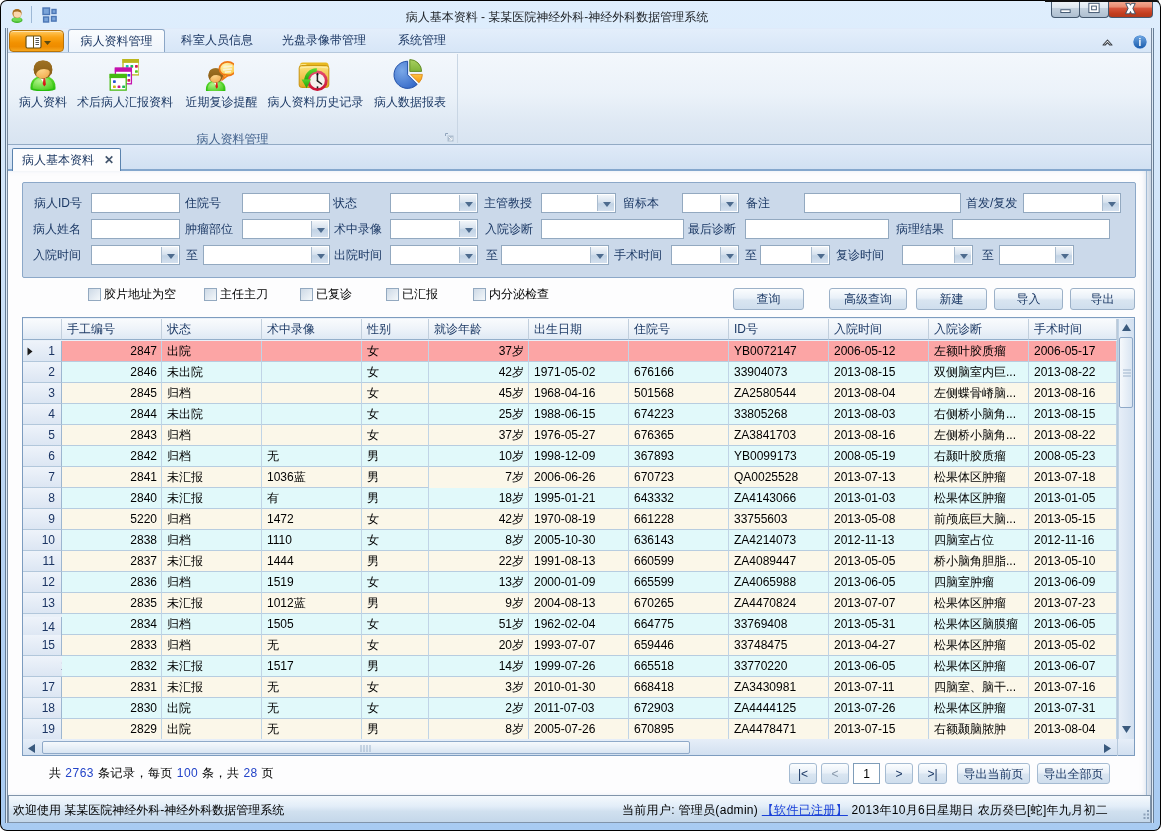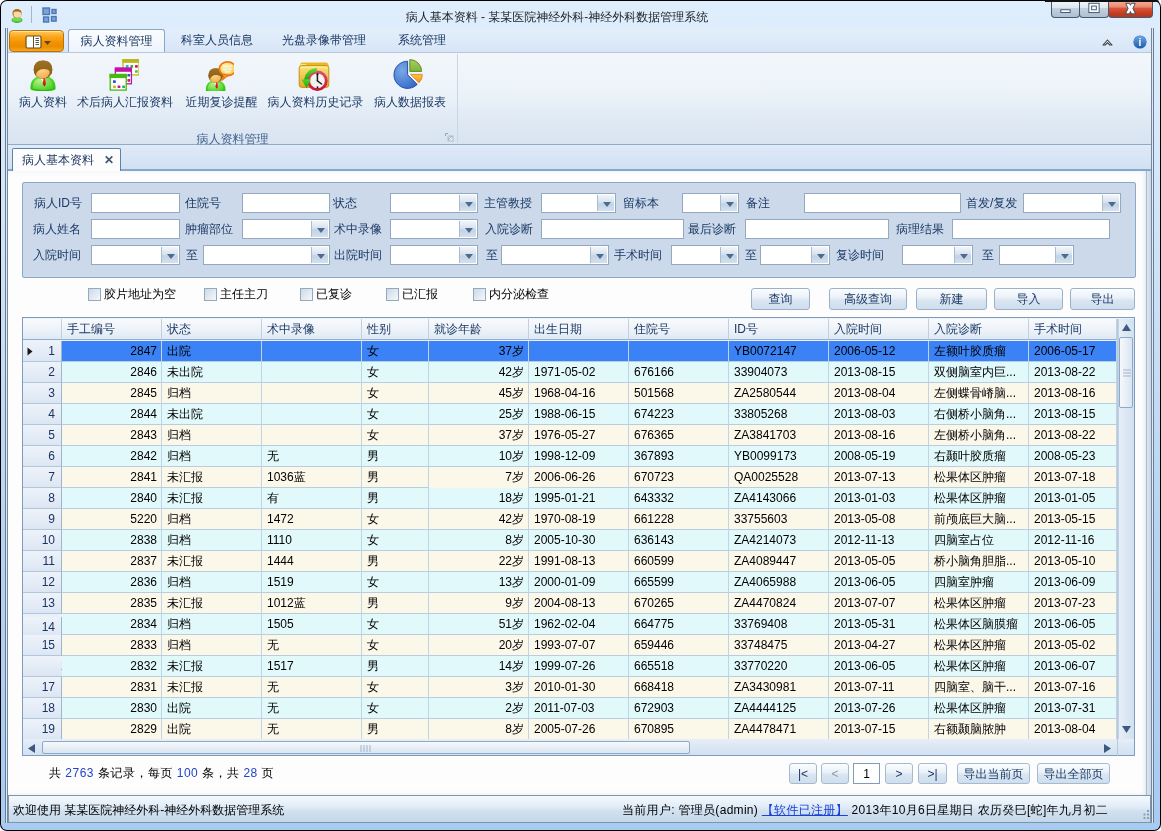--- a/index.html
+++ b/index.html
@@ -62,21 +62,21 @@
 #grid{position:absolute;left:22px;top:317px;width:1113px;height:439px;border:1px solid #7d9cbf;background:#e9f0f8}
 .gh{position:absolute;background:linear-gradient(180deg,#f9fbfd 0%,#eef3f9 50%,#dfe9f4 100%);border-right:1px solid #c2cfdd;border-bottom:1px solid #94afcb;color:#1d3a66;line-height:21px}
 .gh span{padding-left:5px}
 .gi{position:absolute;background:linear-gradient(180deg,#eef3fa,#dce6f3);border-right:1px solid #9db6d0;border-bottom:1px solid #b2c7db;color:#1b3463}
 .gin{position:absolute;right:6px;top:0;line-height:20px}
 .arr{position:absolute;left:4px;top:6px;width:6px;height:9px}
 .gc{position:absolute;border-bottom:1px solid #b7cde0;border-right:1px solid #c0d4e6;color:#000;line-height:20px;padding-left:5px;white-space:nowrap;overflow:hidden}
 .gc.ar{text-align:right;padding-right:4px;padding-left:0}
 .odd{background:#fbf7e9}
 .even{background:#e1f9fa}
-.sel{background:#3b82f6}
+.sel{background:#fca5a5}
 
 #vsb{position:absolute;left:1118px;top:318.5px;width:16px;height:420px;background:linear-gradient(90deg,#e6eef8,#d2e0f0);border-left:1px solid #c0d2e4}
 #vthumb{position:absolute;left:1119px;top:337px;width:14px;height:71px;border:1px solid #8fa9c8;border-radius:2px;background:linear-gradient(90deg,#f6f9fc,#d9e5f2)}
 #hsb{position:absolute;left:23px;top:739px;width:1111px;height:16px;background:linear-gradient(180deg,#e6eef8,#d2e0f0)}
 #vline{position:absolute;left:1117px;top:318.5px;width:1px;height:437px;background:#b7c9dc}
 #hthumb{position:absolute;left:42px;top:740.5px;width:648px;height:13.5px;border:1px solid #8fa9c8;border-radius:2px;background:linear-gradient(180deg,#f6f9fc,#d9e5f2)}
 
 .pbtn{position:absolute;top:763px;height:21px;border:1px solid #a5bbd2;border-radius:3px;color:#1d3a66;text-align:center;line-height:20px;
  background:linear-gradient(180deg,#fbfdfe 0%,#e9f0f8 45%,#d9e5f1 55%,#cfdeed 100%)}
 #pgtext{position:absolute;left:49px;top:765px;color:#000}
@@ -431,21 +431,21 @@
 <div class="cb" style="left:88px"></div>
 <div class="cblbl" style="left:104px">胶片地址为空</div>
 <div class="cb" style="left:204px"></div>
 <div class="cblbl" style="left:220px">主任主刀</div>
 <div class="cb" style="left:300px"></div>
 <div class="cblbl" style="left:316px">已复诊</div>
 <div class="cb" style="left:386px"></div>
 <div class="cblbl" style="left:402px">已汇报</div>
 <div class="cb" style="left:473px"></div>
 <div class="cblbl" style="left:489px">内分泌检查</div>
-<div class="btn" style="left:751px;width:59px">查询</div>
+<div class="btn" style="left:733px;width:71px">查询</div>
 <div class="btn" style="left:829px;width:78px">高级查询</div>
 <div class="btn" style="left:916px;width:71px">新建</div>
 <div class="btn" style="left:994px;width:69px">导入</div>
 <div class="btn" style="left:1070px;width:65px">导出</div>
 <div id="grid"></div>
 <div class="gh" style="left:23px;top:318.5px;width:39px;height:21.5px"></div>
 <div class="gh" style="left:62px;top:318.5px;width:100px;height:21.5px"><span>手工编号</span></div>
 <div class="gh" style="left:162px;top:318.5px;width:100px;height:21.5px"><span>状态</span></div>
 <div class="gh" style="left:262px;top:318.5px;width:100px;height:21.5px"><span>术中录像</span></div>
 <div class="gh" style="left:362px;top:318.5px;width:67px;height:21.5px"><span>性别</span></div>

